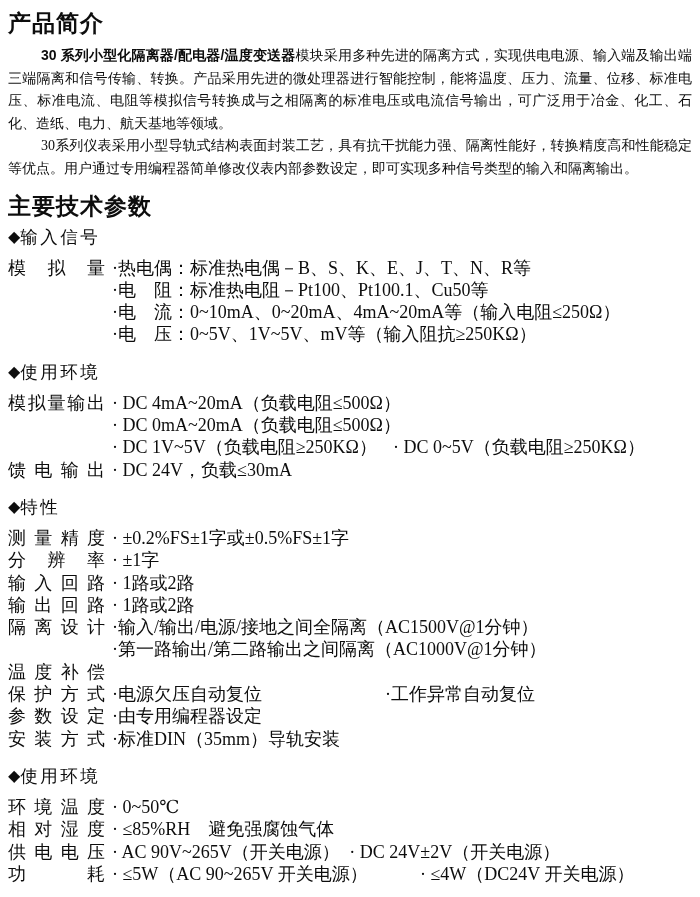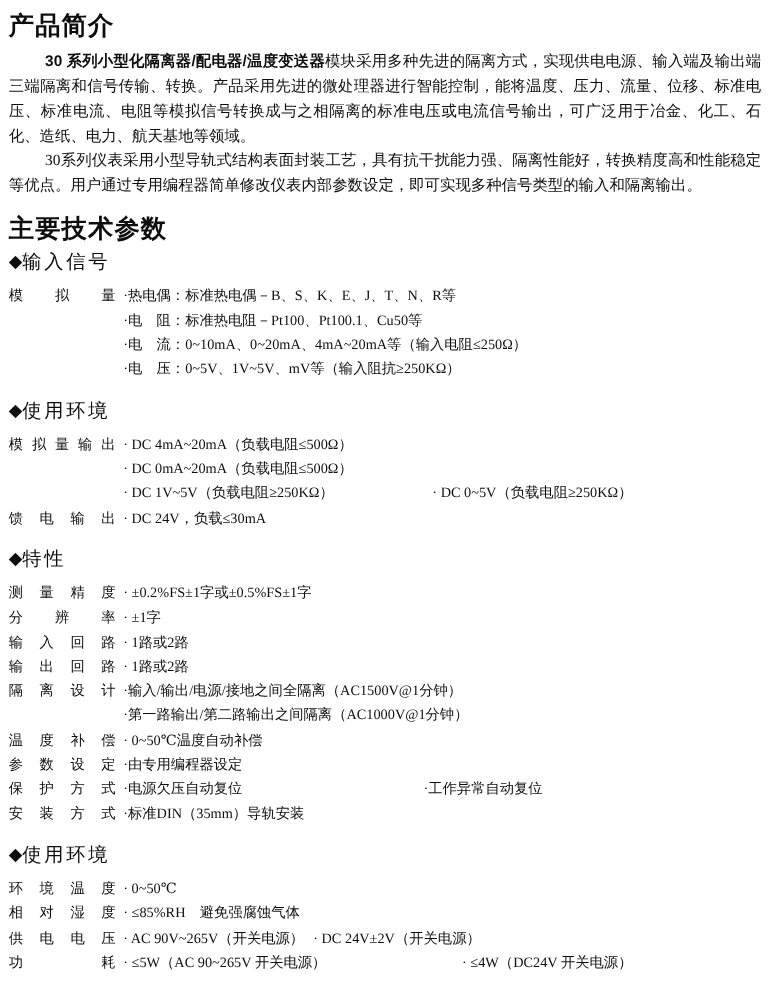--- a/index.html
+++ b/index.html
@@ -29,21 +29,21 @@
   .section-heading {
     display: flex; align-items: center;
     font-size: 17.5px; font-weight: 400; letter-spacing: 2.5px;
     margin: 14px 0 8px 0;
   }
   .section-heading.first { margin-top: 4px; }
   .diamond { letter-spacing: 0; font-size: 16px; }
 
   .spec-row {
     display: flex; align-items: flex-start;
-    font-size: 13px; line-height: 22.3px;
+    font-size: 18px; line-height: 22.3px;
   }
   .spec-label {
     flex: 0 0 97px;
     text-align: justify; text-align-last: justify;
   }
   .spec-content { flex: 1; margin-left: 7px; }
   .spec-line { position: relative; }
   .item-right { position: absolute; top: 0; }
   .pos-output  { left: 281px; }
   .pos-protect { left: 273px; }
@@ -129,34 +129,33 @@
     </div>
     <div class="spec-row">
       <div class="spec-label">隔离设计</div>
       <div class="spec-content">
         <div class="spec-line">·输入/输出/电源/接地之间全隔离（AC1500V@1分钟）</div>
         <div class="spec-line">·第一路输出/第二路输出之间隔离（AC1000V@1分钟）</div>
       </div>
     </div>
     <div class="spec-row">
       <div class="spec-label">温度补偿</div>
-      <div class="spec-content">· 0~50℃温度自动补偿</div>
-    </div>
-    <div class="spec-row">
-      <div class="spec-label">参数设定</div>
-      <div class="spec-content">·由专用编程器设定</div>
     </div>
     <div class="spec-row">
       <div class="spec-label">保护方式</div>
       <div class="spec-content">
         <div class="spec-line">
           <span>·电源欠压自动复位</span>
           <span class="item-right pos-protect">·工作异常自动复位</span>
         </div>
       </div>
+    </div>
+    <div class="spec-row">
+      <div class="spec-label">参数设定</div>
+      <div class="spec-content">·由专用编程器设定</div>
     </div>
     <div class="spec-row">
       <div class="spec-label">安装方式</div>
       <div class="spec-content">·标准DIN（35mm）导轨安装</div>
     </div>
   </div>
 
   <div>
     <div class="section-heading">
       <span class="diamond">◆</span>

